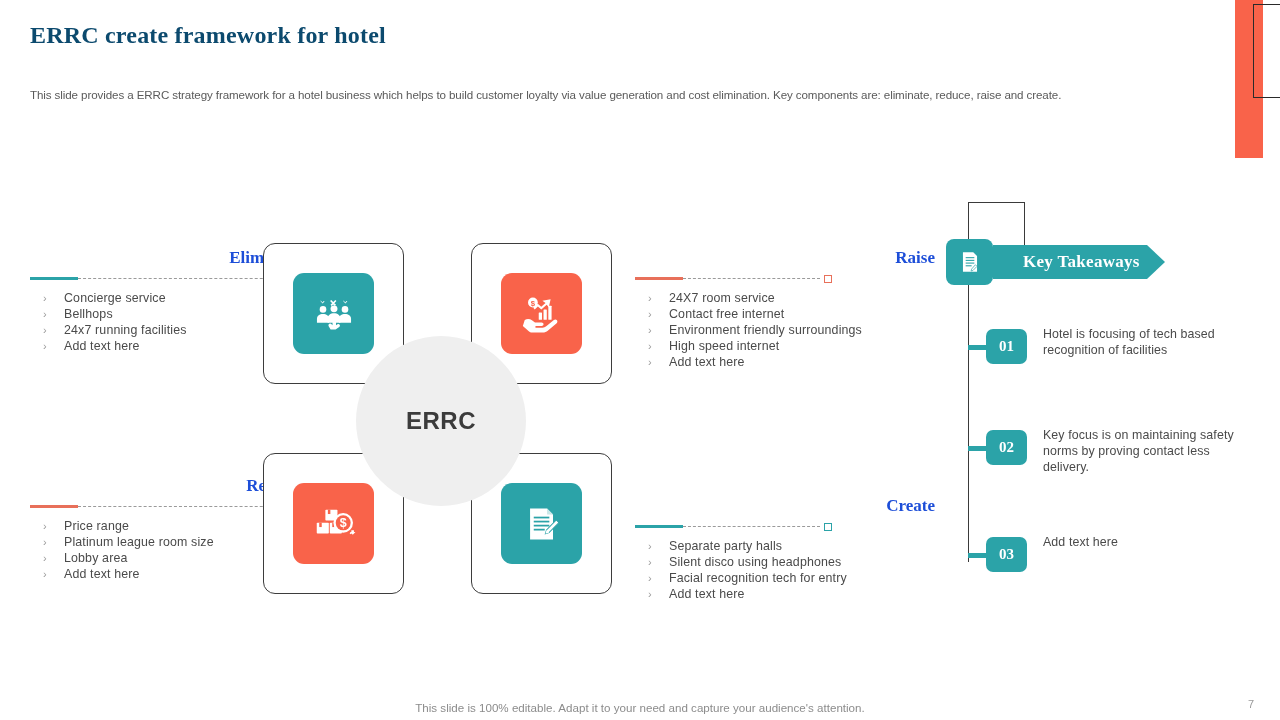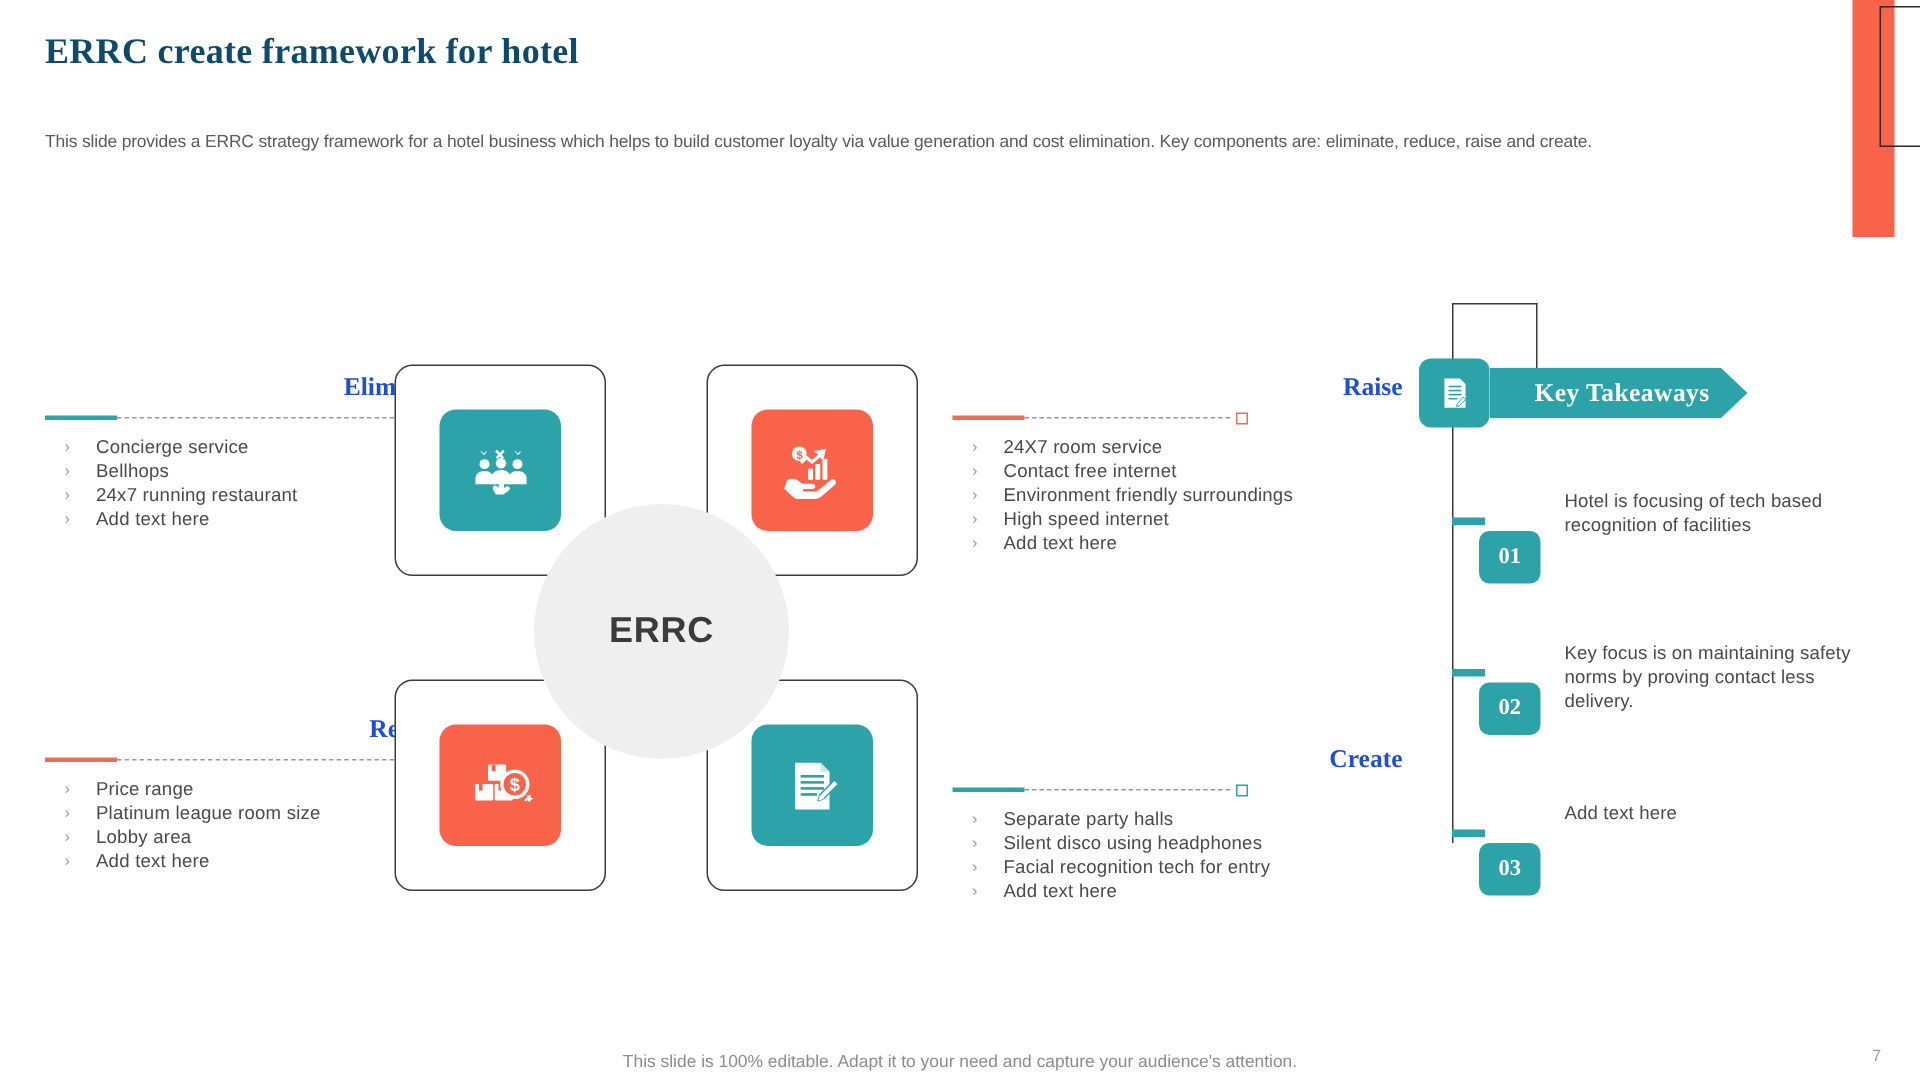--- a/index.html
+++ b/index.html
@@ -243,21 +243,20 @@
     position: absolute;
     left: 18px;
     top: 0;
     width: 41px;
     height: 35px;
     border-radius: 7px;
     background: #2BA3A8;
     display: flex;
     align-items: center;
     justify-content: center;
-    margin-top: 25px;
   }
   .kt-num span {
     font-family: "Liberation Serif", serif;
     font-weight: 700;
     font-size: 15px;
     color: #ffffff;
   }
   .kt-text {
     position: absolute;
     left: 75px;
@@ -302,21 +301,21 @@
 <div class="quad quad-eliminate">
   <div class="quad-title">Eliminate</div>
   <div class="rule teal">
     <div class="solid"></div>
     <div class="dashes"></div>
     <div class="endbox"></div>
   </div>
   <ul class="bullets">
     <li><span class="chev">›</span><span>Concierge service</span></li>
     <li><span class="chev">›</span><span>Bellhops</span></li>
-    <li><span class="chev">›</span><span>24x7 running restaurant</span></li>
+    <li><span class="chev">›</span><span>24x7 running facilities</span></li>
     <li><span class="chev">›</span><span>Add text here</span></li>
   </ul>
 </div>
 
 <div class="quad quad-reduce">
   <div class="quad-title">Reduce</div>
   <div class="rule orange">
     <div class="solid"></div>
     <div class="dashes"></div>
     <div class="endbox"></div>

